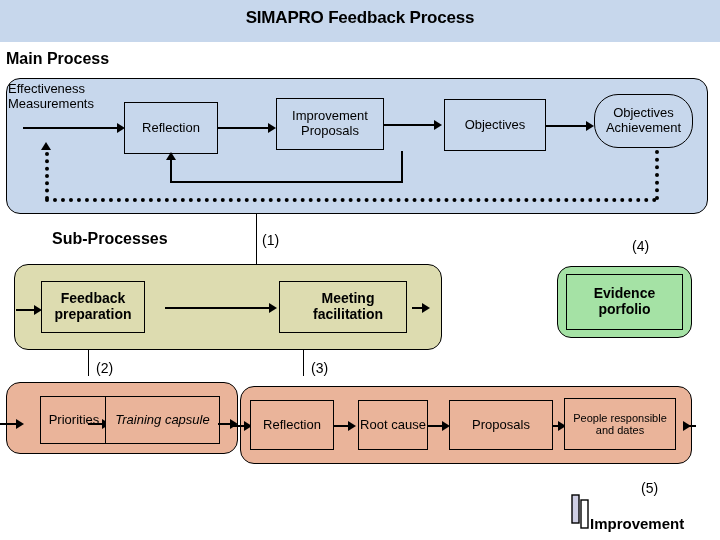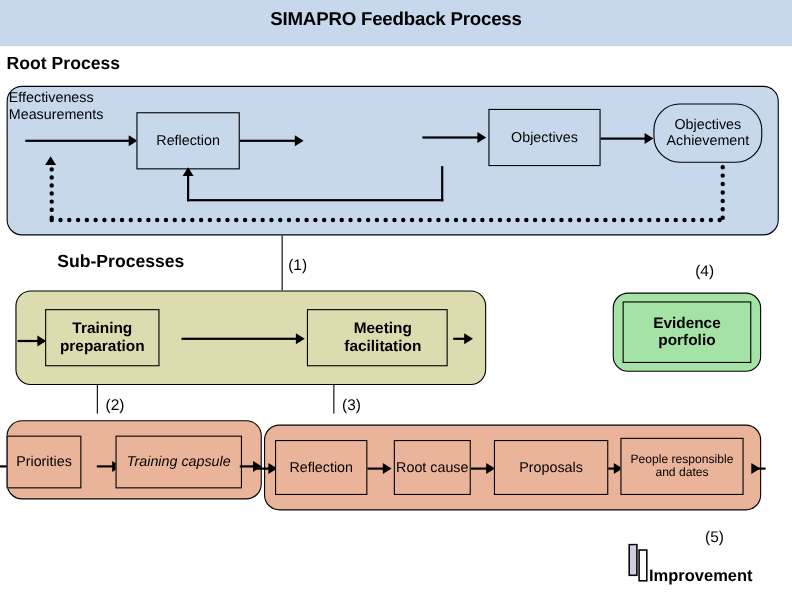--- a/index.html
+++ b/index.html
@@ -140,35 +140,37 @@
   }
 </style>
 </head>
 <body>
 
 <div id="canvas">
 
   <div class="title-bar"></div>
   <div class="title-text">SIMAPRO Feedback Process</div>
 
-  <div class="section-heading" style="left:6px; top:50px;">Root Process</div>
+  <div class="section-heading" style="left:6px; top:50px;">Main Process</div>
 
   <div class="group blue" style="left:6px; top:78px; width:702px; height:136px;"></div>
 
   <div class="flabel" style="left:8px; top:82px; width:118px;">Effectiveness
 Measurements</div>
 
   <div class="hline" style="left:23px; top:127px; width:96px;"></div>
   <div class="arrow-r" style="left:117px; top:123px;"></div>
 
   <div class="node blue" style="left:124px; top:102px; width:94px; height:52px;">Reflection</div>
 
   <div class="hline" style="left:218px; top:127px; width:52px;"></div>
   <div class="arrow-r" style="left:268px; top:123px;"></div>
 
+  <div class="node blue wrap" style="left:276px; top:98px; width:108px; height:52px;">Improvement
+Proposals</div>
 
   <div class="hline" style="left:384px; top:124px; width:52px;"></div>
   <div class="arrow-r" style="left:434px; top:120px;"></div>
 
   <div class="node blue" style="left:444px; top:99px; width:102px; height:52px;">Objectives</div>
 
   <div class="hline" style="left:546px; top:125px; width:42px;"></div>
   <div class="arrow-r" style="left:586px; top:121px;"></div>
 
   <div class="node blue wrap" style="left:594px; top:94px; width:99px; height:54px;border-radius:24px;">Objectives
@@ -187,21 +189,21 @@
   <div class="section-heading" style="left:20px; top:230px;margin-left:32px;">Sub-Processes</div>
 
   <div class="vline thin" style="left:256px; top:214px; height:50px;"></div>
   <div class="marker" style="left:262px; top:232px;">(1)</div>
 
   <div class="group olive" style="left:14px; top:264px; width:428px; height:86px;"></div>
 
   <div class="hline" style="left:16px; top:309px; width:20px;"></div>
   <div class="arrow-r" style="left:34px; top:305px;"></div>
 
-  <div class="node olive wrap" style="left:41px; top:281px; width:104px; height:52px;">Training
+  <div class="node olive wrap" style="left:41px; top:281px; width:104px; height:52px;">Feedback
 preparation</div>
 
   <div class="hline" style="left:165px; top:307px; width:106px;"></div>
   <div class="arrow-r" style="left:269px; top:303px;"></div>
 
   <div class="node olive wrap" style="left:279px; top:281px; width:128px; height:52px;padding-left:10px;">Meeting
 facilitation</div>
 
   <div class="hline" style="left:412px; top:307px; width:12px;"></div>
   <div class="arrow-r" style="left:422px; top:303px;"></div>
@@ -215,21 +217,21 @@
   <div class="marker" style="left:96px; top:360px;">(2)</div>
 
   <div class="vline thin" style="left:303px; top:350px; height:26px;"></div>
   <div class="marker" style="left:311px; top:360px;">(3)</div>
 
   <div class="group pink" style="left:6px; top:382px; width:232px; height:72px;"></div>
 
   <div class="hline" style="left:0px; top:423px; width:18px;"></div>
   <div class="arrow-r" style="left:16px; top:419px;"></div>
 
-  <div class="node pink" style="left:6px; top:396px; width:68px; height:48px;">Priorities</div>
+  <div class="node pink" style="left:40px; top:396px; width:68px; height:48px;">Priorities</div>
 
   <div class="hline" style="left:88px; top:423px; width:16px;"></div>
   <div class="arrow-r" style="left:102px; top:419px;"></div>
 
   <div class="node pink" style="left:105px; top:396px; width:115px; height:48px;font-style:italic;">Training capsule</div>
 
   <div class="hline" style="left:218px; top:423px; width:14px;"></div>
   <div class="arrow-r" style="left:230px; top:419px;"></div>
 
   <div class="group pink" style="left:240px; top:386px; width:452px; height:78px;"></div>

